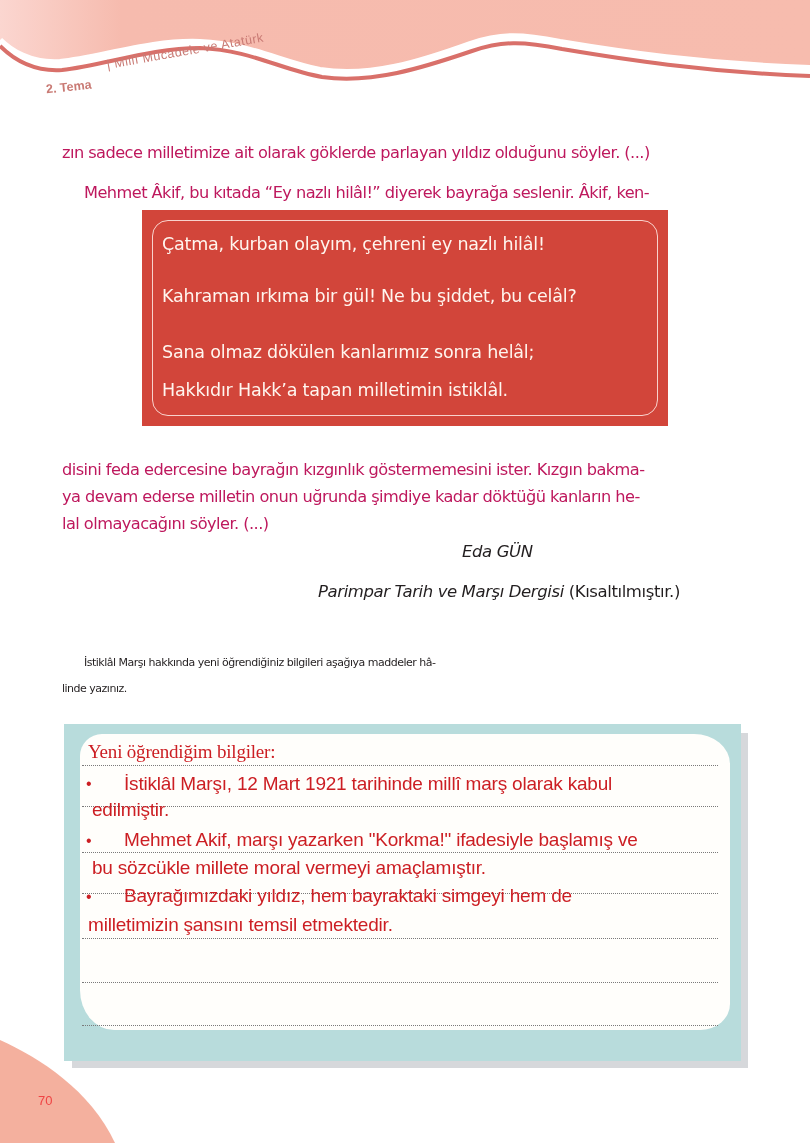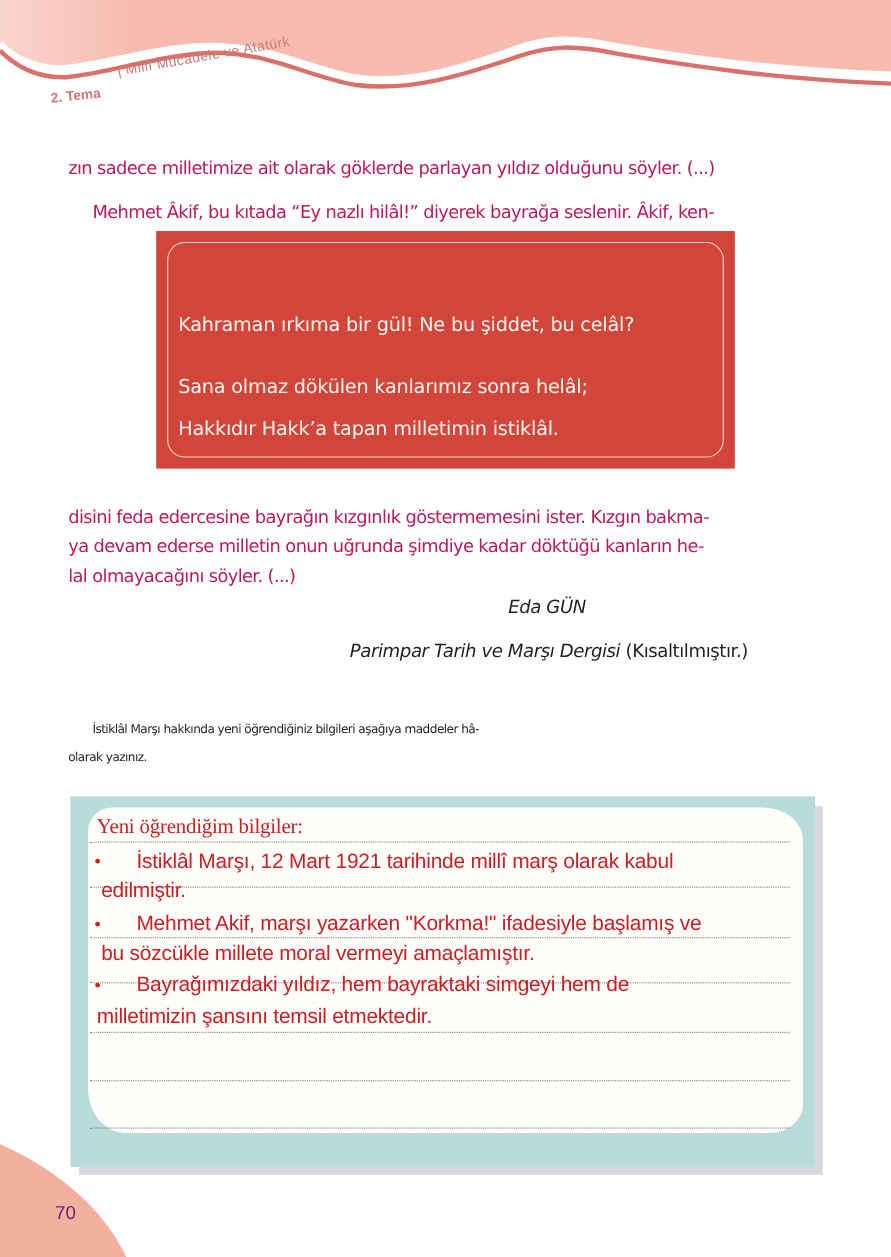--- a/index.html
+++ b/index.html
@@ -52,21 +52,21 @@
       border-radius: 22px 36px 30px 34px / 22px 30px 26px 40px;
     }
     .rule { position: absolute; left: 82px; width: 636px; border-top: 1px dotted #7a7a7a; }
     .note-text {
       position: absolute; font-family: "Liberation Sans", sans-serif; font-size: 19px;
       color: #cc1e23; white-space: nowrap; letter-spacing: -0.2px;
     }
     .bullet { position: absolute; font-family: "Liberation Sans", sans-serif; font-size: 16px; color: #cc1e23; }
 
     .corner-blob { position: absolute; left: 0; top: 1040px; width: 130px; height: 103px; }
-    .page-number { position: absolute; left: 50px; top: 1093px; font-family: "Liberation Sans", sans-serif; font-size: 17px; color: #701a75; }
+    .page-number { position: absolute; left: 38px; top: 1093px; font-family: "Liberation Sans", sans-serif; font-size: 13px; color: #ef4444; }
   </style>
 </head>
 <body>
 
 <svg class="header-wave" viewBox="0 0 810 110" preserveAspectRatio="none">
   <defs>
     <linearGradient id="bandGrad" x1="0" x2="1" y1="0" y2="0">
       <stop offset="0" stop-color="#fbd6d0"></stop>
       <stop offset="0.15" stop-color="#f6bbae"></stop>
       <stop offset="1" stop-color="#f7bcae"></stop>
@@ -79,38 +79,39 @@
 <div class="theme-label">
   <span class="t1">2. Tema</span>
   <span class="t2"><span>|</span> <span>Millî Mücadele ve Atatürk</span></span>
 </div>
 
 <div class="para" style="top:140px;">zın sadece milletimize ait olarak göklerde parlayan yıldız olduğunu söyler. (...)</div>
 <div class="para indent" style="top:180px;">Mehmet Âkif, bu kıtada “Ey nazlı hilâl!” diyerek bayrağa seslenir. Âkif, ken-</div>
 
 <div class="poem-box">
   <div class="poem-inner"></div>
+  <div class="poem-line" style="top:24px;">Çatma, kurban olayım, çehreni ey nazlı hilâl!</div>
   <div class="poem-line" style="top:76px;">Kahraman ırkıma bir gül! Ne bu şiddet, bu celâl?</div>
   <div class="poem-line" style="top:132px;">Sana olmaz dökülen kanlarımız sonra helâl;</div>
   <div class="poem-line" style="top:170px;">Hakkıdır Hakk’a tapan milletimin istiklâl.</div>
 </div>
 
 <div class="para" style="top:457px;">disini feda edercesine bayrağın kızgınlık göstermemesini ister. Kızgın bakma-</div>
 <div class="para" style="top:484px;">ya devam ederse milletin onun uğrunda şimdiye kadar döktüğü kanların he-</div>
 <div class="para" style="top:511px;">lal olmayacağını söyler. (...)</div>
 
 <div class="author">Eda GÜN</div>
 <div class="source">
   <i>Parimpar Tarih ve Marşı Dergisi</i>
   <span>(Kısaltılmıştır.)</span>
 </div>
 
 <div class="question">
   <div class="indent">İstiklâl Marşı hakkında yeni öğrendiğiniz bilgileri aşağıya maddeler hâ-</div>
-  <div>olarak yazınız.</div>
+  <div>linde yazınız.</div>
 </div>
 
 <div class="notebook-shadow"></div>
 <div class="notebook">
   <div class="notebook-paper"></div>
 </div>
 
 <div class="rule" style="top:765px;"></div>
 <div class="rule" style="top:806px;"></div>
 <div class="rule" style="top:852px;"></div>

